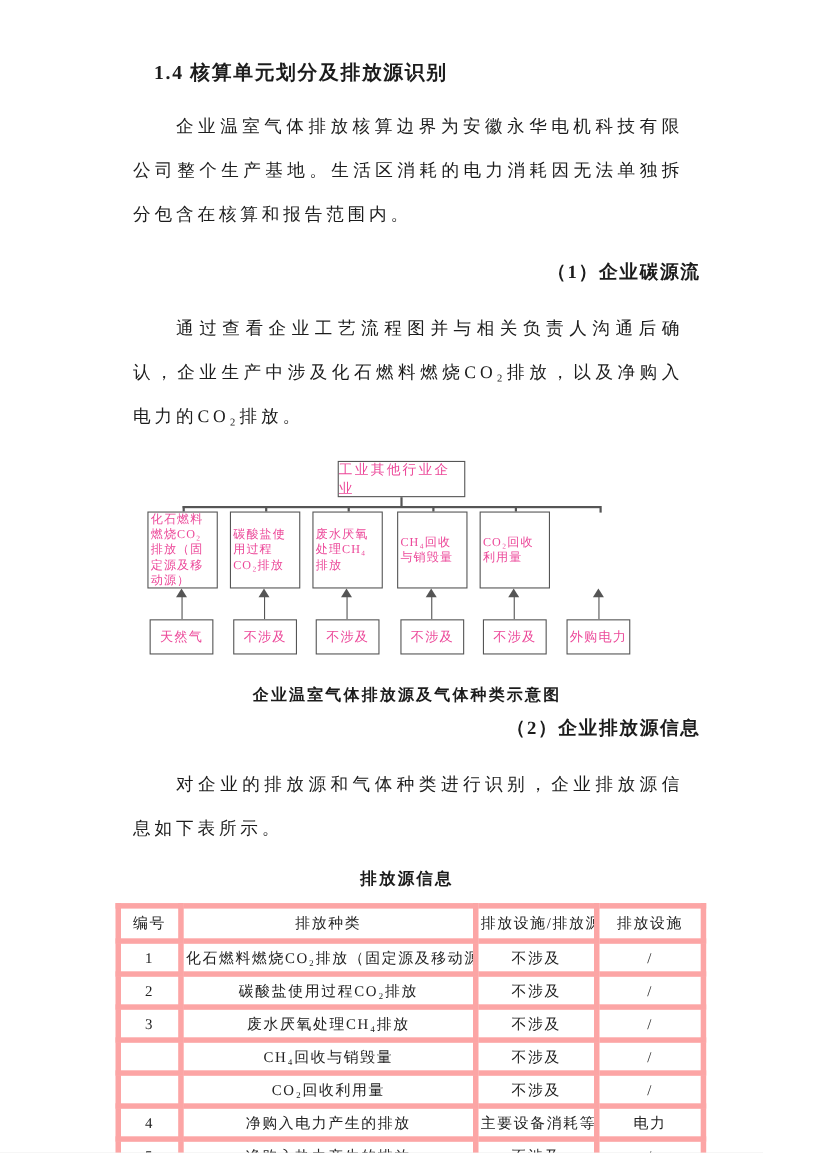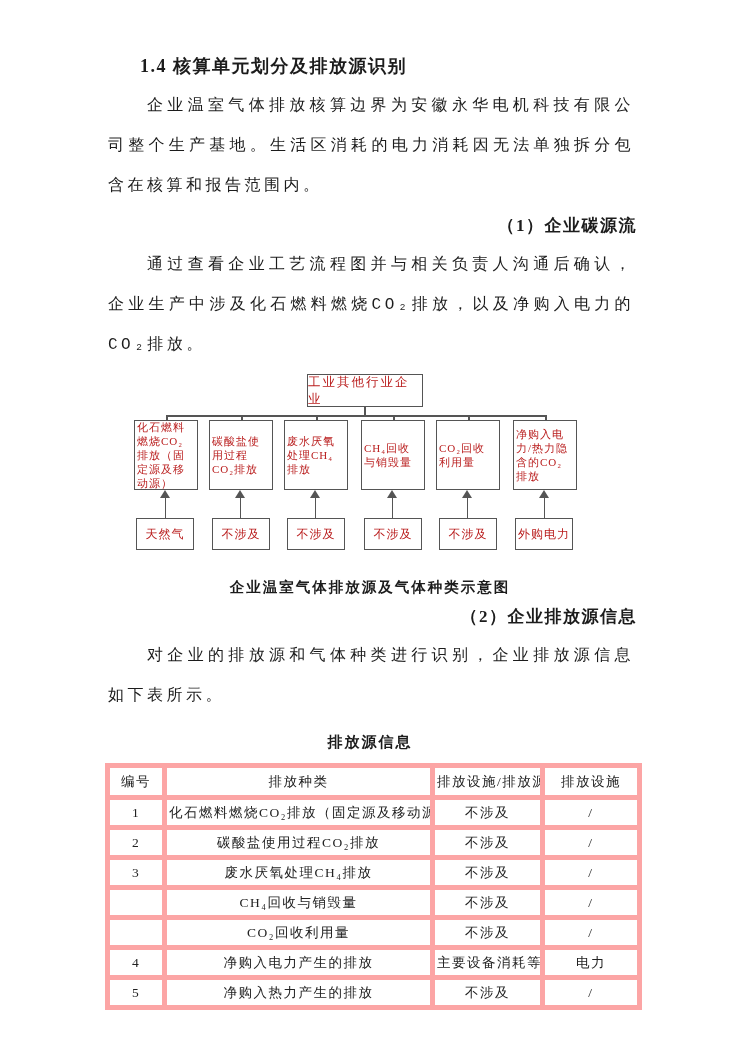--- a/index.html
+++ b/index.html
@@ -18,29 +18,29 @@
   .h-main{
     font-size:18px;font-weight:bold;letter-spacing:1.5px;
     margin:0 0 6px 0;padding-left:35px;line-height:28px;
   }
   .h-sub{
     font-size:17px;font-weight:bold;letter-spacing:1.5px;
     margin:4px 0 2px 0;padding-left:35px;line-height:32px;text-align:right;
   }
   p.body{
     font-size:16px;line-height:40px;letter-spacing:3.5px;
-    text-align:justify;text-indent:39px;margin:3px;font-family:Liberation Mono, monospace;
+    text-align:justify;text-indent:39px;margin:16px;
   }
 
   
   .diagram{position:relative;width:740px;height:184px;margin-top:6px;}
   .dbox{
     position:absolute;border:1.5px solid #555;background:#fff;
     display:flex;align-items:center;justify-content:center;
-    box-sizing:border-box;color:#b91c1c;font-family:Liberation Serif, serif;
+    box-sizing:border-box;color:#ec4899;font-family:Liberation Serif, serif;
   }
   .root-box{left:307px;top:3px;width:116px;height:33px;font-size:12.5px;letter-spacing:2px;}
   .src-box{top:49px;width:64px;height:70px;font-size:11px;line-height:14px;
     letter-spacing:1px;padding:1px 2px;text-align:left;}
   .in-box{top:147px;height:32px;width:58px;font-size:12px;letter-spacing:1px;}
   .hline{position:absolute;height:1.5px;background:#555;}
   .vline{position:absolute;width:1.5px;background:#555;}
   .arrow{position:absolute;width:11px;height:28px;top:119px;}
   .arrow .head{position:absolute;left:0;top:0;width:0;height:0;
     border-left:5.5px solid transparent;border-right:5.5px solid transparent;
@@ -91,21 +91,20 @@
     <div class="vline" style="left:316px;top:44px;height:6px;"></div>
     <div class="vline" style="left:393px;top:44px;height:6px;"></div>
     <div class="vline" style="left:468px;top:44px;height:6px;"></div>
     <div class="vline" style="left:545px;top:44px;height:6px;"></div>
 
     <div class="dbox src-box" style="left:134px;">化石燃料燃烧CO₂排放（固定源及移动源）</div>
     <div class="dbox src-box" style="left:209px;">碳酸盐使用过程CO₂排放</div>
     <div class="dbox src-box" style="left:284px;">废水厌氧处理CH₄排放</div>
     <div class="dbox src-box" style="left:361px;">CH₄回收与销毁量</div>
     <div class="dbox src-box" style="left:436px;">CO₂回收利用量</div>
-    <div class="dbox src-box" style="left:513px;">净购入电力/热力隐含的CO₂排放</div>
 
     <div class="arrow" style="left:160px;">
         <div class="head"></div>
         <div class="stem"></div>
       </div>
     <div class="arrow" style="left:235px;">
         <div class="head"></div>
         <div class="stem"></div>
       </div>
     <div class="arrow" style="left:310px;">

